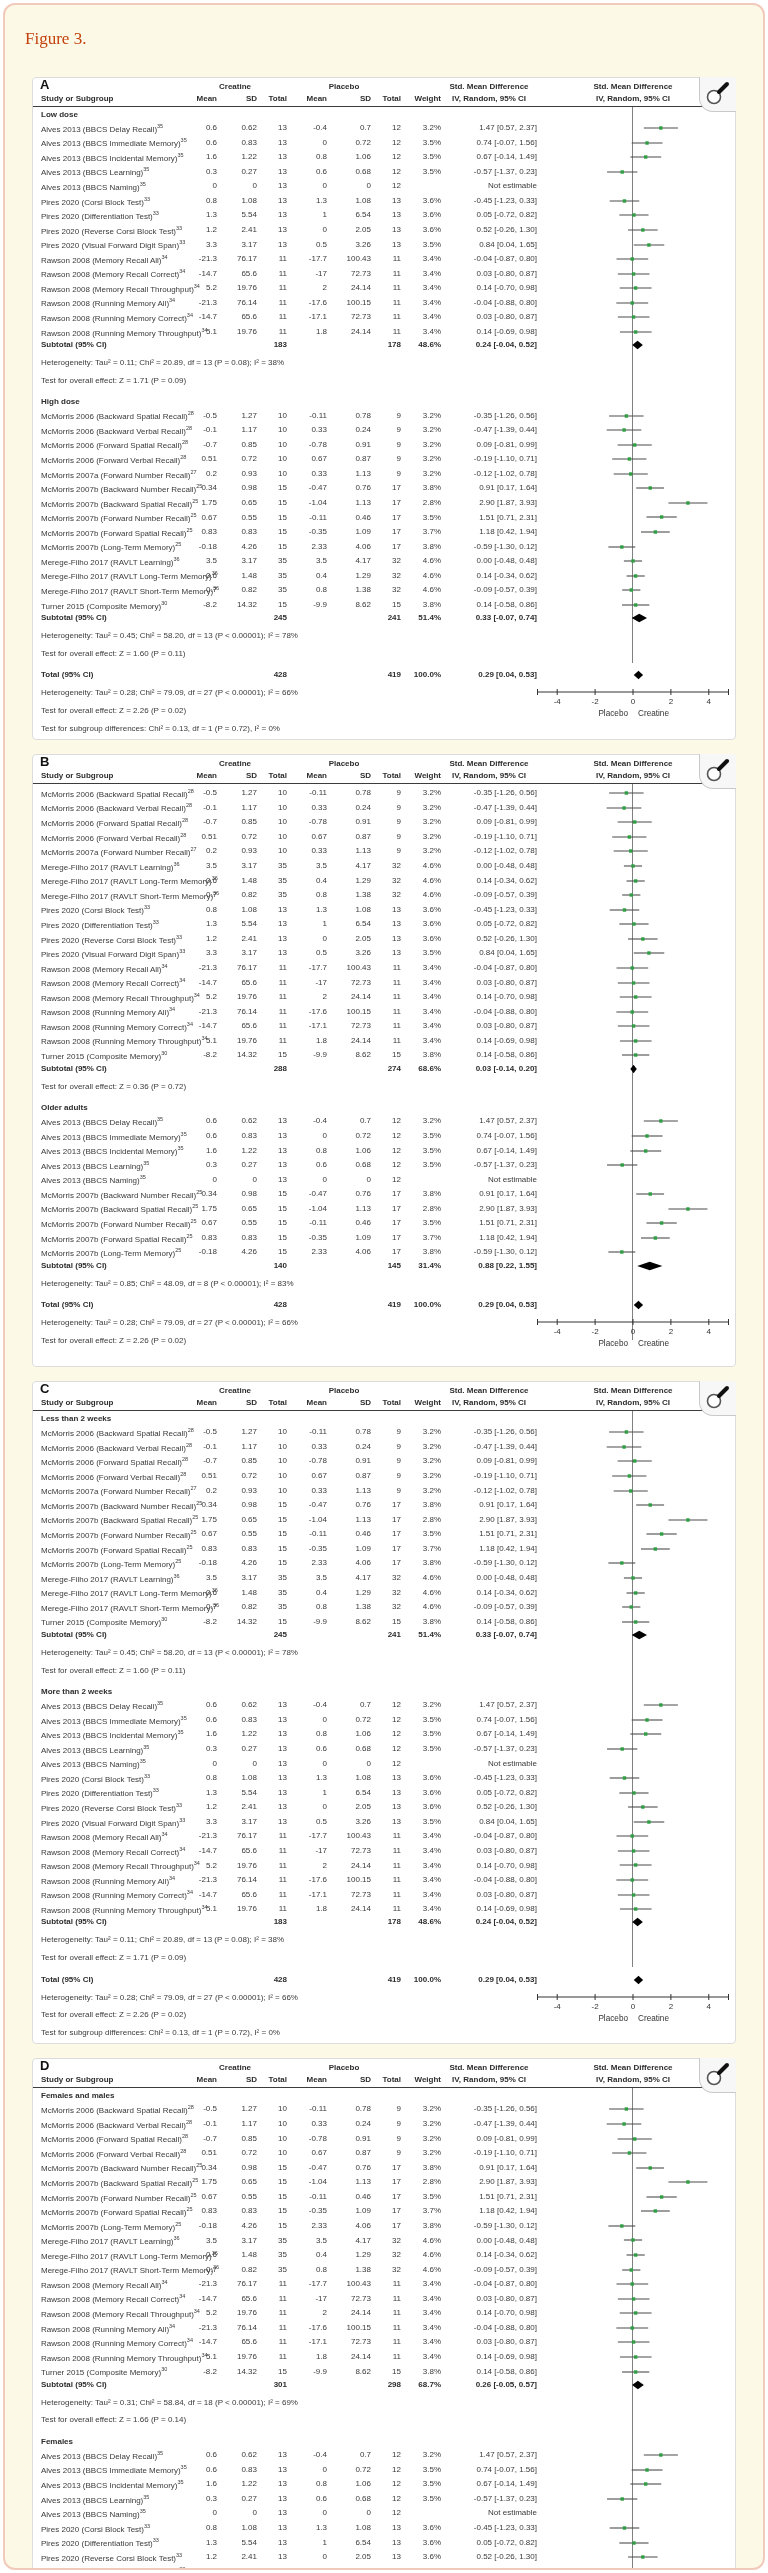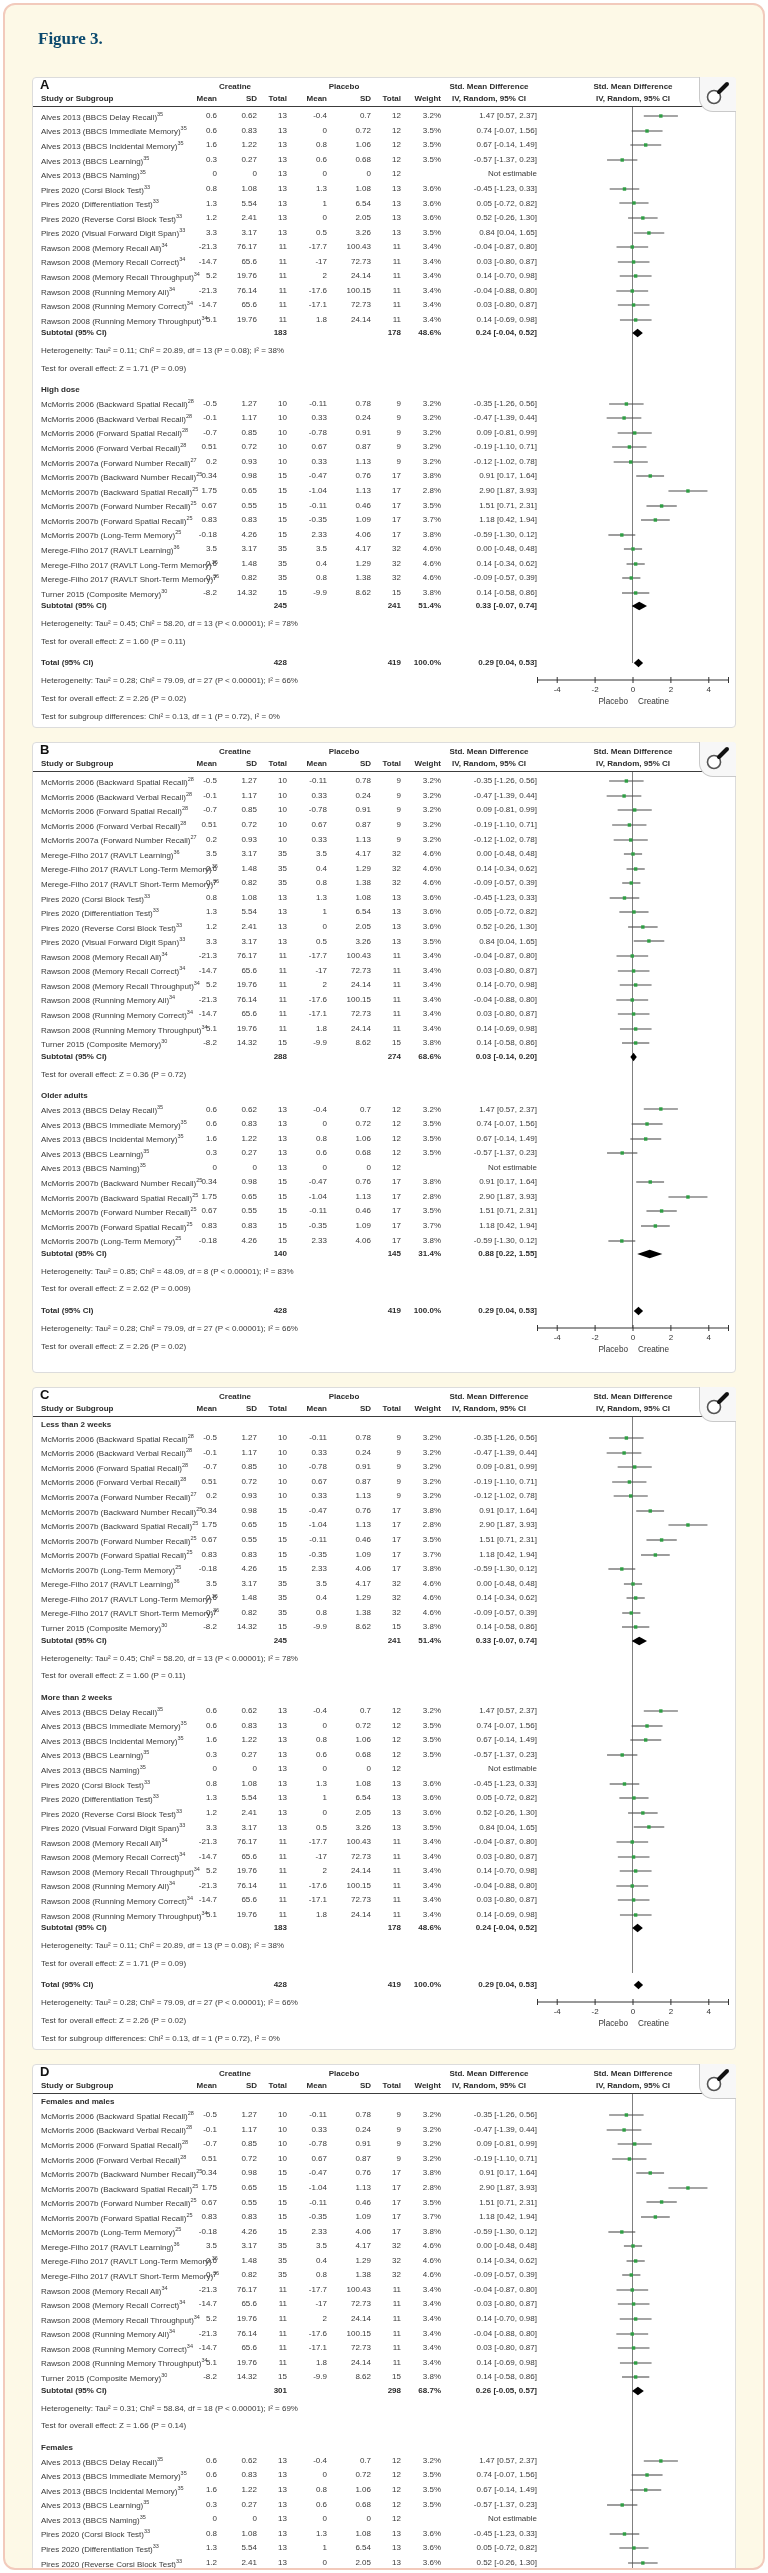--- a/index.html
+++ b/index.html
@@ -1,21 +1,21 @@
 <!DOCTYPE html>
 <html><head>
 <meta charset="utf-8">
 <style>
   html,body{margin:0;padding:0;}
   body{width:768px;height:2573px;position:relative;background:#ffffff;
        font-family:"Liberation Sans",sans-serif;}
   .page{position:absolute;inset:3px;border:2px solid #f2cabc;border-radius:12px;
         background:#fdf9e7;overflow:hidden;}
-  .ttl{font-family:"Liberation Serif",serif;font-weight:bold;font-size:17px;
-       color:#0c4a6e;margin:24px 0 28px 33px;}
+  .ttl{font-family:"Liberation Serif",serif;font-weight:normal;font-size:17px;
+       color:#c2410c;margin:24px 0 28px 20px;}
   
   .panel{position:relative;margin:0 27px 14px 27px;background:#ffffff;
          border:1px solid #dcdcdc;border-radius:4px;color:#3a3a3a;
          font-size:8px;line-height:11.9px;}
   .phead{position:relative;border-bottom:1.5px solid #3c3c3c;
          padding:3px 6px 1px 8px;font-weight:bold;color:#2d2d2d;}
   .plabel{position:absolute;left:7px;top:1px;font-size:13px;font-weight:bold;color:#111;}
   .frow{display:grid;
         grid-template-columns:minmax(0,1fr) 34px 40px 30px 40px 44px 30px 40px 96px 192px;
         align-items:center;}
@@ -71,20 +71,32 @@
             <div class="c9" style="text-align:center">IV, Random, 95% CI</div>
           </div>
           <div class="mag"><svg width="36" height="34">
               <circle cx="14" cy="20" r="6.5" fill="#fff" stroke="#555" stroke-width="1.6"></circle>
               <line x1="19" y1="15" x2="27" y2="7" stroke="#111" stroke-width="4" stroke-linecap="round"></line>
             </svg></div>
         </div>
         <div class="pbody">
           <div class="zero" style="top: 0px; height: 556px;"></div>
           <div class="frow">
+            <div class="c0"><span class="bold">Low dose</span></div>
+            <div class="c1"></div>
+            <div class="c2"></div>
+            <div class="c3"></div>
+            <div class="c4"></div>
+            <div class="c5"></div>
+            <div class="c6"></div>
+            <div class="c7"></div>
+            <div class="c8"></div>
+            <div class="c9"></div>
+          </div>
+          <div class="frow">
             <div class="c0">Alves 2013 (BBCS Delay Recall)<sup>35</sup></div>
             <div class="c1">0.6</div>
             <div class="c2">0.62</div>
             <div class="c3">13</div>
             <div class="c4">-0.4</div>
             <div class="c5">0.7</div>
             <div class="c6">12</div>
             <div class="c7">3.2%</div>
             <div class="c8">1.47 [0.57, 2.37]</div>
             <div class="c9">
@@ -1217,21 +1229,20 @@
             <div class="c6"><b>145</b></div>
             <div class="c7"><b>31.4%</b></div>
             <div class="c8"><b>0.88 [0.22, 1.55]</b></div>
             <div class="c9">
               <svg class="plot" width="192" height="12">
                 <polygon points="100.16842105263157,6 112.67368421052632,1.7999999999999998 125.36842105263158,6 112.67368421052632,10.2" fill="#000000"></polygon>
               </svg>
             </div>
           </div>
           <div class="fline">Heterogeneity: Tau² = 0.85; Chi² = 48.09, df = 8 (P &lt; 0.00001); I² = 83%</div>
-          <div class="fline">Test for overall effect: Z = 2.62 (P = 0.009)</div>
           <div class="gap"></div>
           <div class="frow bold">
             <div class="c0"><span class="bold">Total (95% CI)</span></div>
             <div class="c1"></div>
             <div class="c2"></div>
             <div class="c3"><b>428</b></div>
             <div class="c4"></div>
             <div class="c5"></div>
             <div class="c6"><b>419</b></div>
             <div class="c7"><b>100.0%</b></div>

